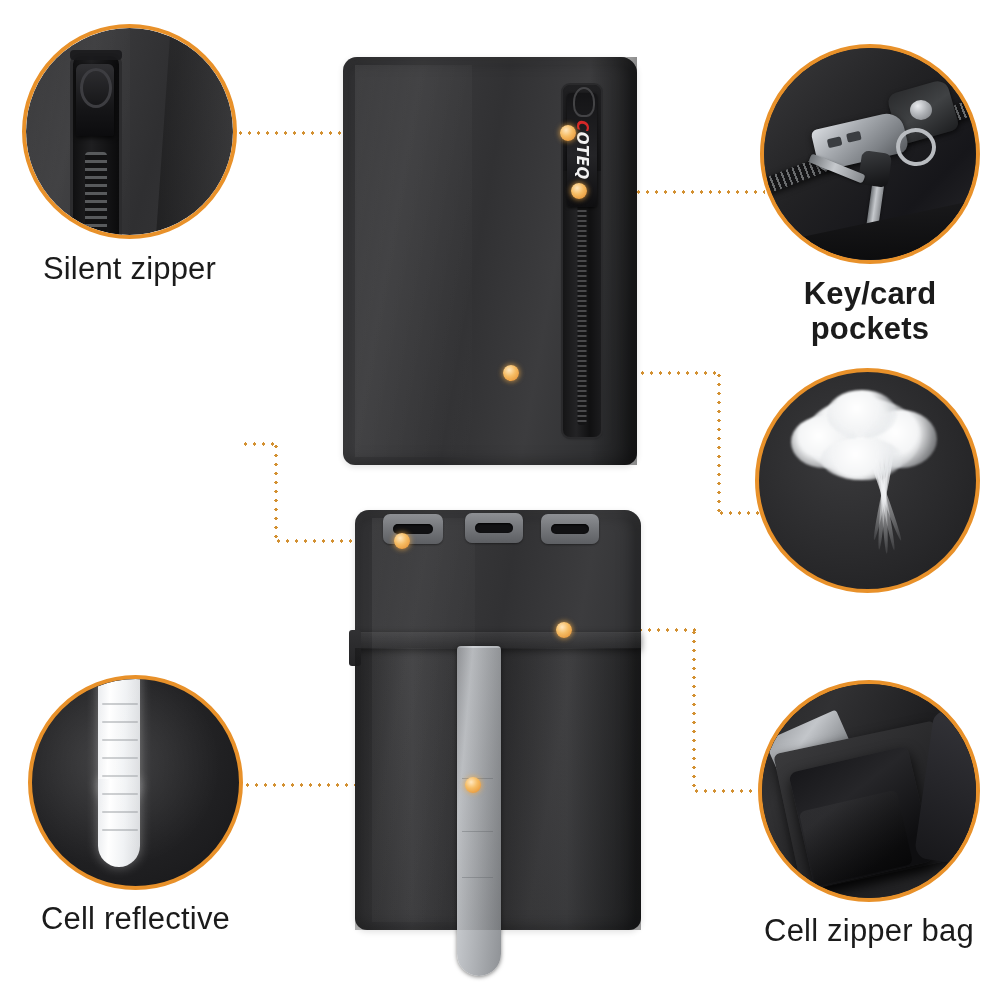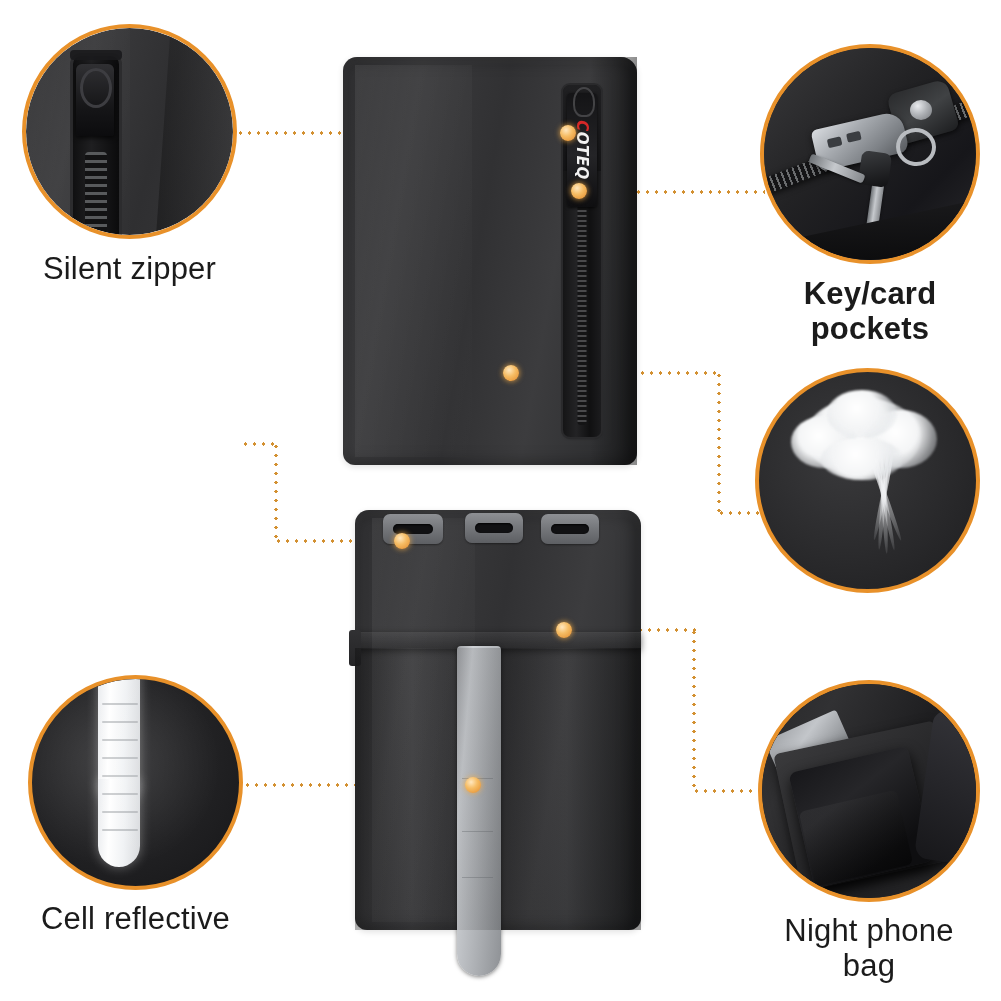--- a/index.html
+++ b/index.html
@@ -465,21 +465,21 @@
         <div class="cpb-sleeve" style="left:24px; top:52px; width:164px; height:140px; transform:rotate(-12deg);"></div>
         <div class="cpb-phone" style="left:38px; top:74px; width:122px; height:118px; transform:rotate(-13deg);"></div>
         <div style="position:absolute;left:44px;top:116px;width:100px;height:76px;
                     background:linear-gradient(160deg,rgba(255,255,255,0.05),rgba(0,0,0,0.5));
                     border-radius:6px; transform:rotate(-13deg);"></div>
         <div style="position:absolute;right:-4px;top:28px;width:56px;height:150px;
                     background:linear-gradient(200deg,#35353a,#17171a);border-radius:14px;
                     transform:rotate(8deg);"></div>
       </div>
     </div>
-    <div class="label" style="top:234px;">Night phone bag</div>
+    <div class="label" style="top:234px;">Cell zipper bag</div>
   </div>
 
   <div class="node" style="left:560px; top:125px;"></div>
   <div class="node" style="left:571px; top:183px;"></div>
   <div class="node" style="left:503px; top:365px;"></div>
   <div class="node" style="left:394px; top:533px;"></div>
   <div class="node" style="left:556px; top:622px;"></div>
   <div class="node" style="left:465px; top:777px;"></div>
 
 </div>

